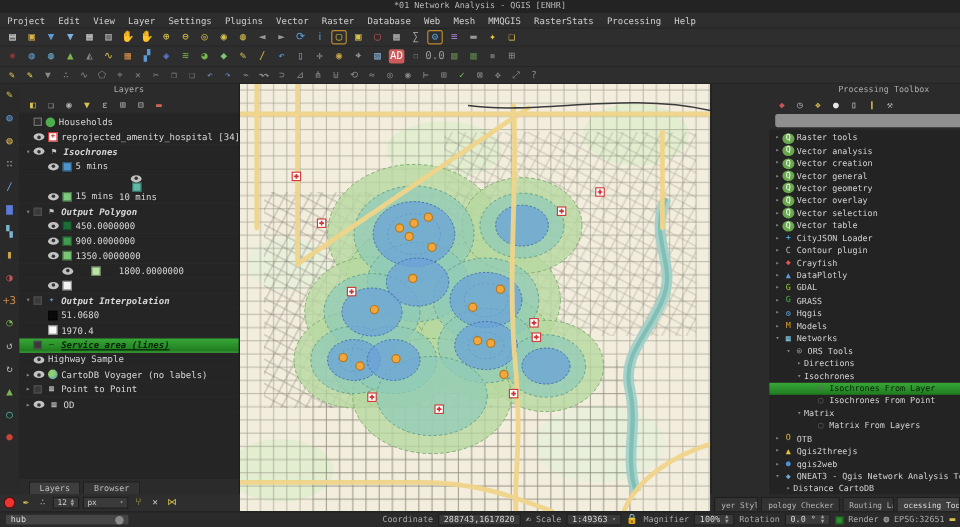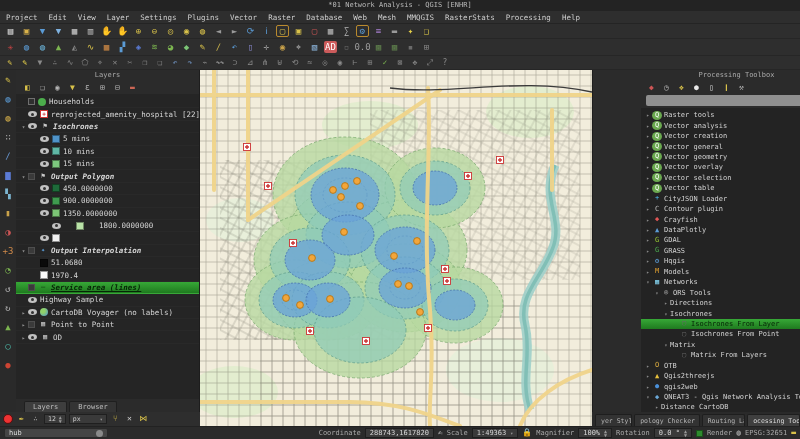--- a/index.html
+++ b/index.html
@@ -256,35 +256,35 @@
         <div class="lrow" style="padding-left: 3px;">
           <span class="arr"></span>
           <span class="boxc"></span>
           <span class="dotic" style="background: rgb(76, 174, 76);"></span>
           <span class="">Households</span>
         </div>
         <div class="lrow" style="padding-left: 3px;">
           <span class="arr"></span>
           <span class="eye"></span>
           <span class="crossic">+</span>
-          <span class="">reprojected_amenity_hospital [22]</span>
+          <span class="">reprojected_amenity_hospital [34]</span>
         </div>
         <div class="lrow" style="padding-left: 3px;">
           <span class="arr">▾</span>
           <span class="eye"></span>
           <span class="licon" style="color: rgb(201, 201, 201);">⚑</span>
           <span class="glabel">Isochrones</span>
         </div>
         <div class="lrow" style="padding-left: 15px;">
           <span class="arr"></span>
           <span class="eye"></span>
           <span class="sw" style="background: rgb(79, 147, 200);"></span>
           <span class="">5 mins</span>
         </div>
-        <div class="lrow" style="padding-left: 15px;">
+        <div class="lrow" style="padding-left: 15px; flex-direction: column;">
           <span class="arr"></span>
           <span class="eye"></span>
           <span class="sw" style="background: rgb(95, 183, 165);"></span>
           <span class="">10 mins</span>
         </div>
         <div class="lrow" style="padding-left: 15px;">
           <span class="arr"></span>
           <span class="eye"></span>
           <span class="sw" style="background: rgb(125, 200, 126);"></span>
           <span class="">15 mins</span>

